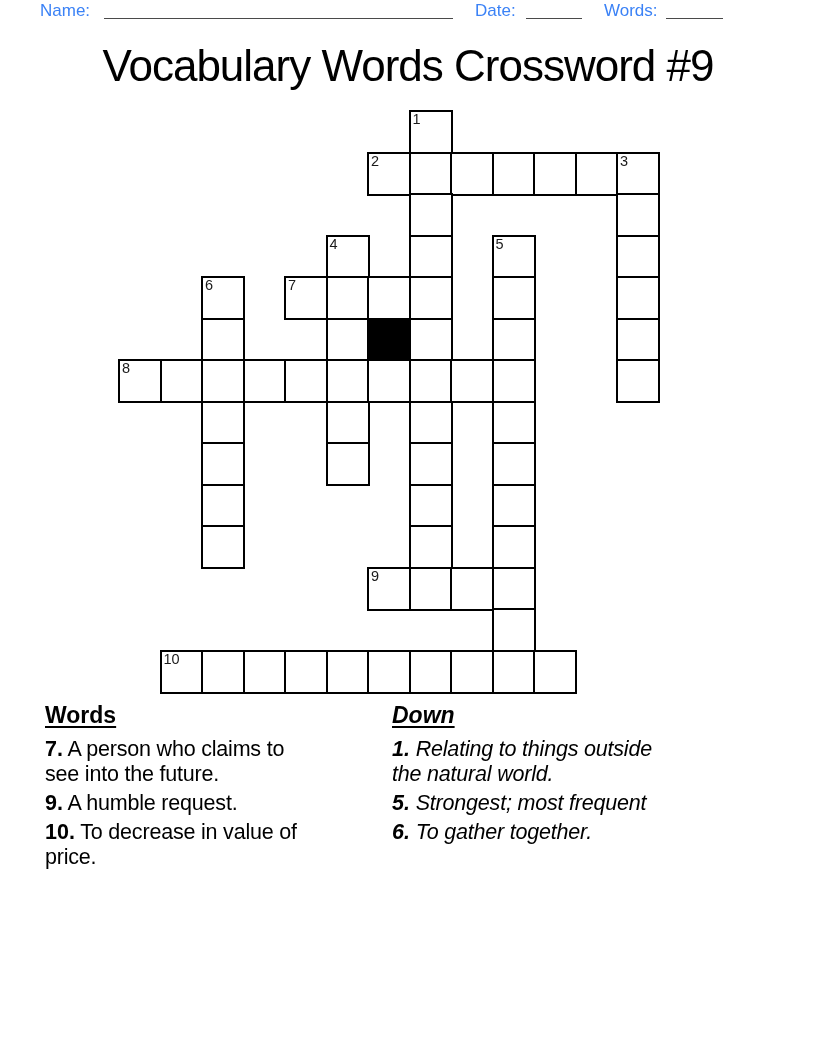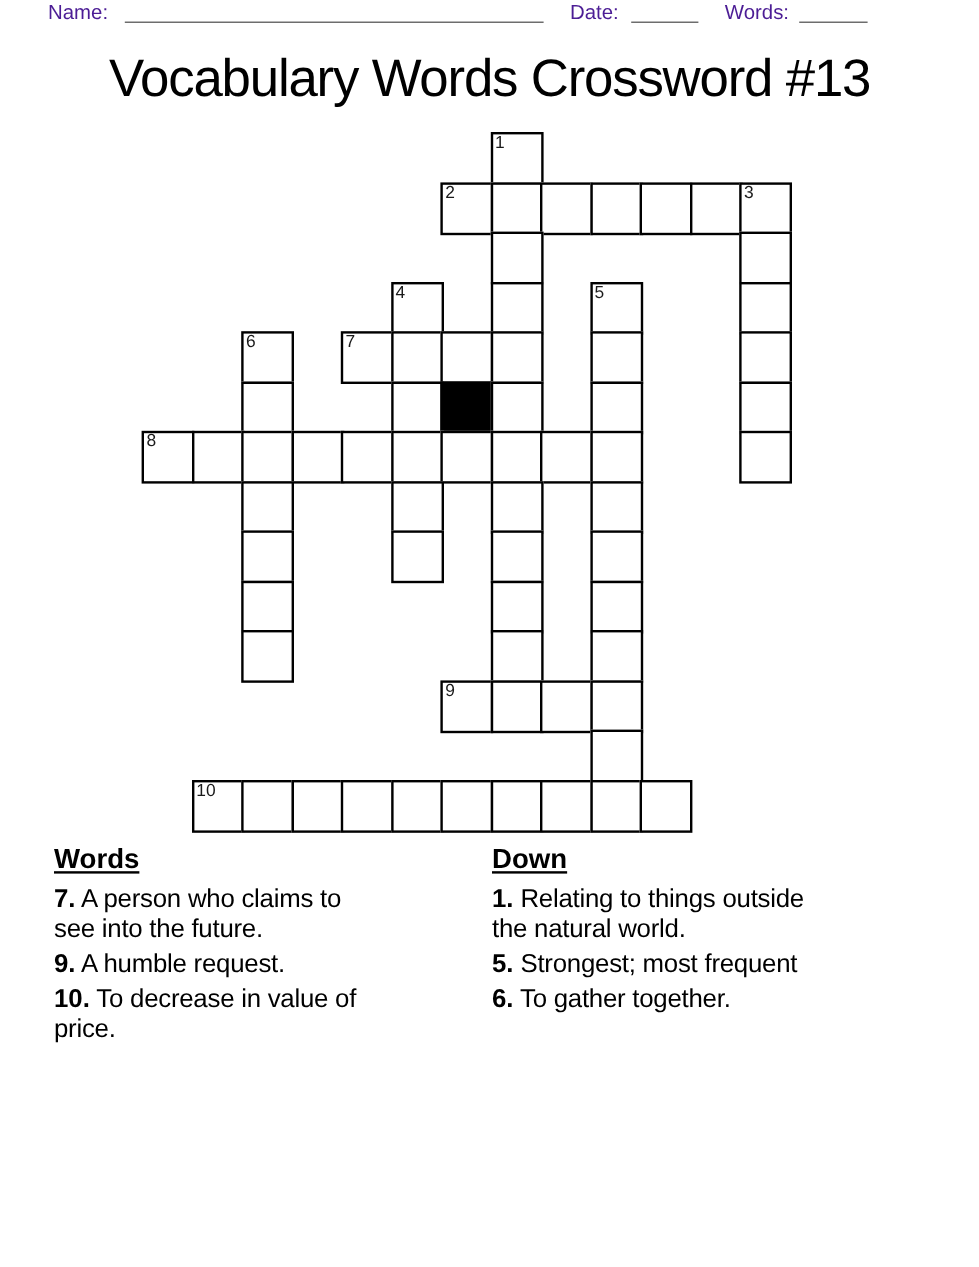--- a/index.html
+++ b/index.html
@@ -12,21 +12,21 @@
     font-family: "Liberation Sans", sans-serif;
     color: #000;
     overflow: hidden;
   }
 
   
   .hdr-label {
     position: absolute;
     top: 1px;
     font-size: 17px;
-    color: #4c1d95;
+    color: #3b82f6;
     white-space: nowrap;
   }
   .hdr-line {
     position: absolute;
     top: 0;
     height: 19px;
     border-bottom: 1.6px solid #4a4a4a;
   }
   #name-label   { left: 40px; }
   #name-line    { left: 104px; width: 349px; }
@@ -69,21 +69,21 @@
     line-height: 1.05;
     color: #1a1a1a;
   }
 
   
   .clue-col {
     position: absolute;
     top: 702px;
   }
   #across-col { left: 45px;  width: 355px; }
-  #down-col   { left: 410px; width: 370px; }
+  #down-col   { left: 392px; width: 370px; font-style: italic; }
   .clue-heading {
     font-size: 23px;
     font-weight: bold;
     text-decoration: underline;
     text-decoration-thickness: 2px;
     text-underline-offset: 3px;
     margin-bottom: 8px;
     line-height: 27px;
   }
   .clue {
@@ -99,21 +99,21 @@
 
 <div class="page">
 
   <span class="hdr-label" id="name-label">Name:</span>
   <span class="hdr-line" id="name-line"></span>
   <span class="hdr-label" id="date-label">Date:</span>
   <span class="hdr-line" id="date-line"></span>
   <span class="hdr-label" id="period-label">Words:</span>
   <span class="hdr-line" id="period-line"></span>
 
-  <div class="title">Vocabulary Words Crossword #13</div>
+  <div class="title">Vocabulary Words Crossword #9</div>
 
   <div class="grid" style="width: 542px; height: 583.5px;">
       <div class="cell" style="left: 290.5px; top: 0px;">
         <span class="cell-num">1</span>
       </div>
       <div class="cell" style="left: 249px; top: 41.5px;">
         <span class="cell-num">2</span>
       </div>
       <div class="cell" style="left: 290.5px; top: 41.5px;"></div>
       <div class="cell" style="left: 332px; top: 41.5px;"></div>

